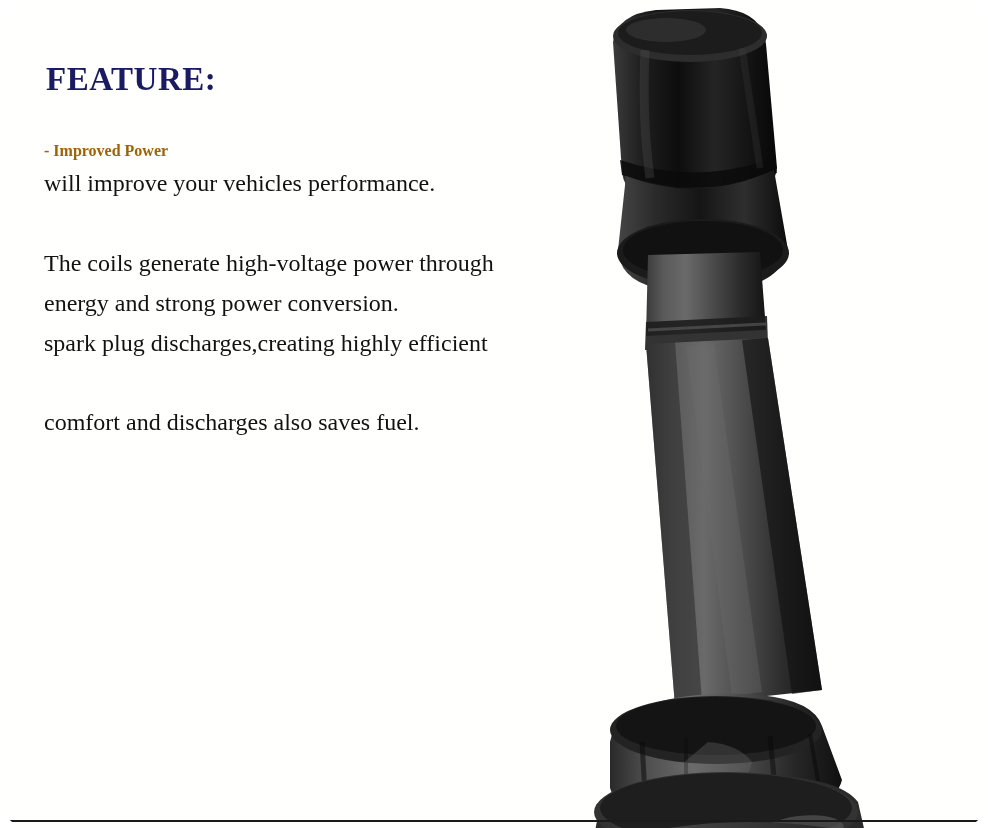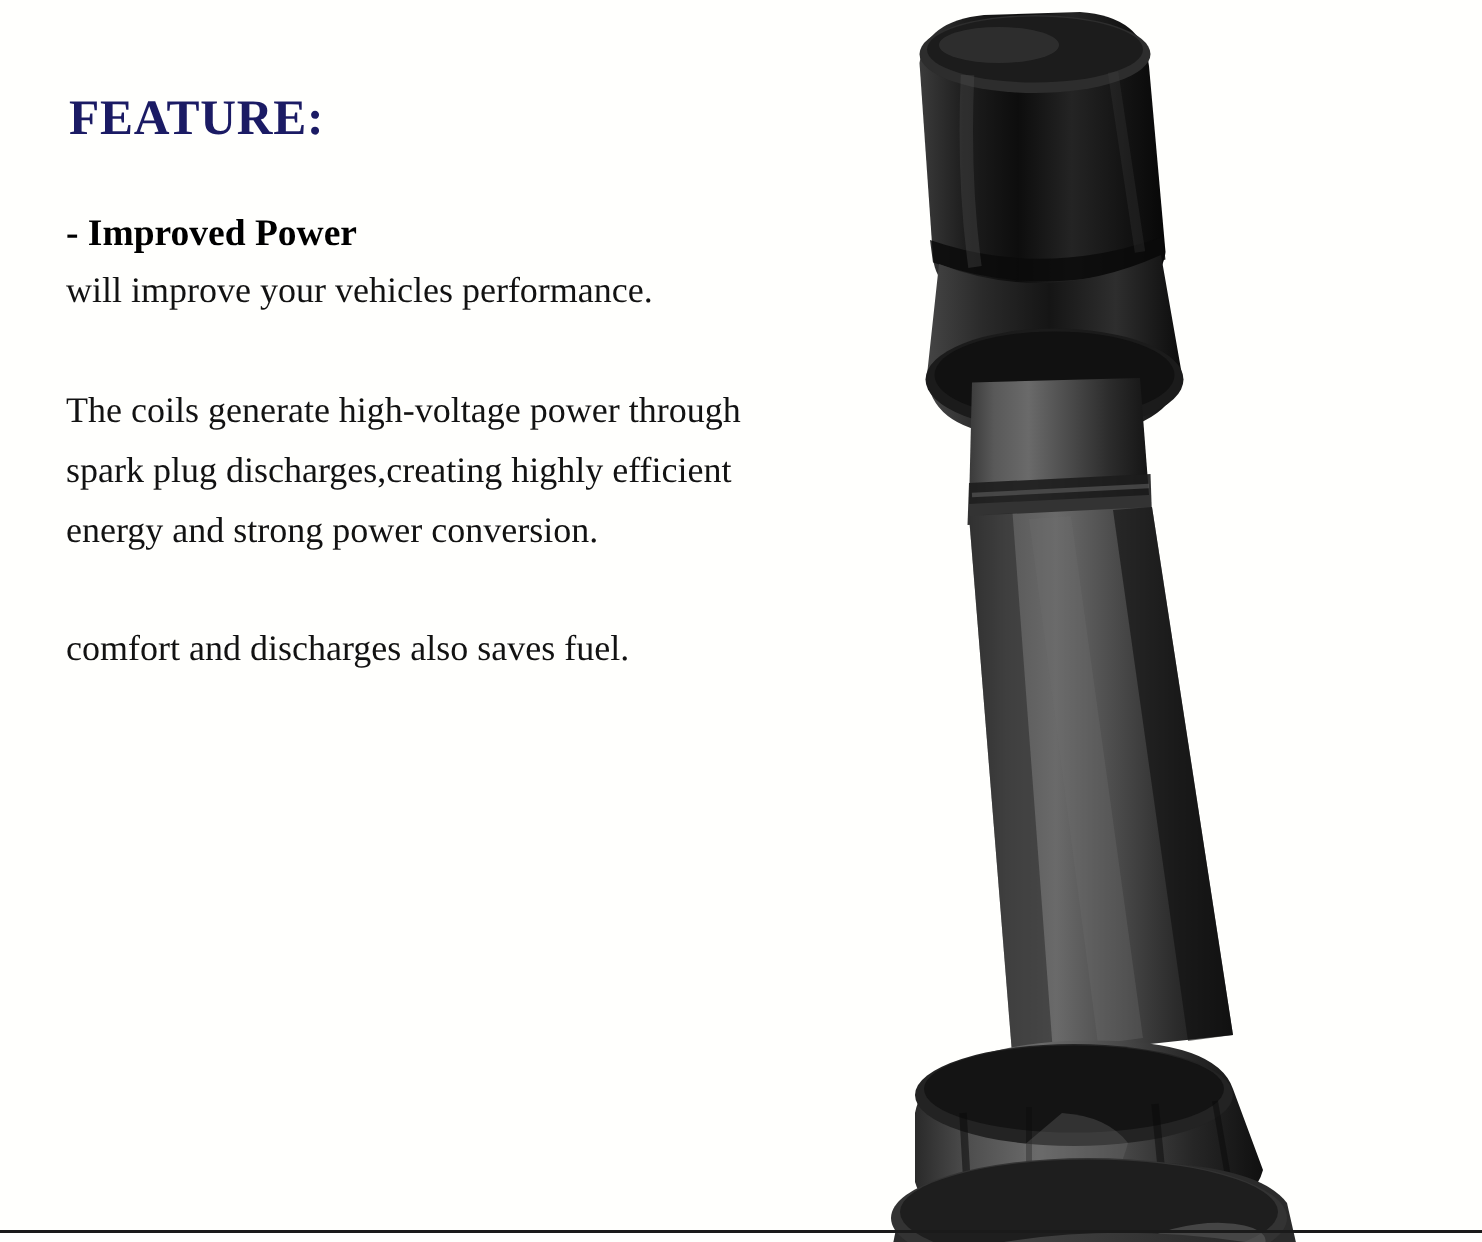--- a/index.html
+++ b/index.html
@@ -8,20 +8,21 @@
     padding: 0;
     background: #ffffff;
   }
   #page {
     position: relative;
     width: 988px;
     height: 828px;
     background: #fffffd;
     overflow: hidden;
     font-family: "Liberation Serif", "DejaVu Serif", serif;
+    border-radius: 30px;
     -webkit-font-smoothing: antialiased;
   }
 
   
   #text-col {
     position: absolute;
     left: 44px;
     top: 62px;
     width: 545px;
   }
@@ -33,22 +34,22 @@
     color: #1b1b64;
     margin: 0 0 44px 2px;
     line-height: 1.05;
   }
   .feature-block {
     margin-bottom: 40px;
   }
   .feature-block:last-child { margin-bottom: 0; }
   .feature-title {
     font-weight: bold;
-    font-size: 25px;
-    color: #000000;
+    font-size: 16px;
+    color: #a16207;
     line-height: 1.22;
     margin: 0 0 4px 0;
     white-space: nowrap;
   }
   .feature-line {
     font-weight: normal;
     font-size: 24px;
     color: #121212;
     line-height: 1.66;
     margin: 0;
@@ -84,22 +85,22 @@
 
     <h1 id="feature-heading">FEATURE:</h1>
 
     <div class="feature-block">
       <p class="feature-title">- Improved Power</p>
       <p class="feature-line">will improve your vehicles performance.</p>
     </div>
 
     <div class="feature-block">
       <p class="feature-line">The coils generate high-voltage power through</p>
+      <p class="feature-line">energy and strong power conversion.</p>
       <p class="feature-line">spark plug discharges,creating highly efficient</p>
-      <p class="feature-line">energy and strong power conversion.</p>
     </div>
 
     <div class="feature-block">
       <p class="feature-line">comfort and discharges also saves fuel.</p>
     </div>
 
   </div>
 
   <div id="product">
     <svg viewBox="0 0 518 828" xmlns="http://www.w3.org/2000/svg">

